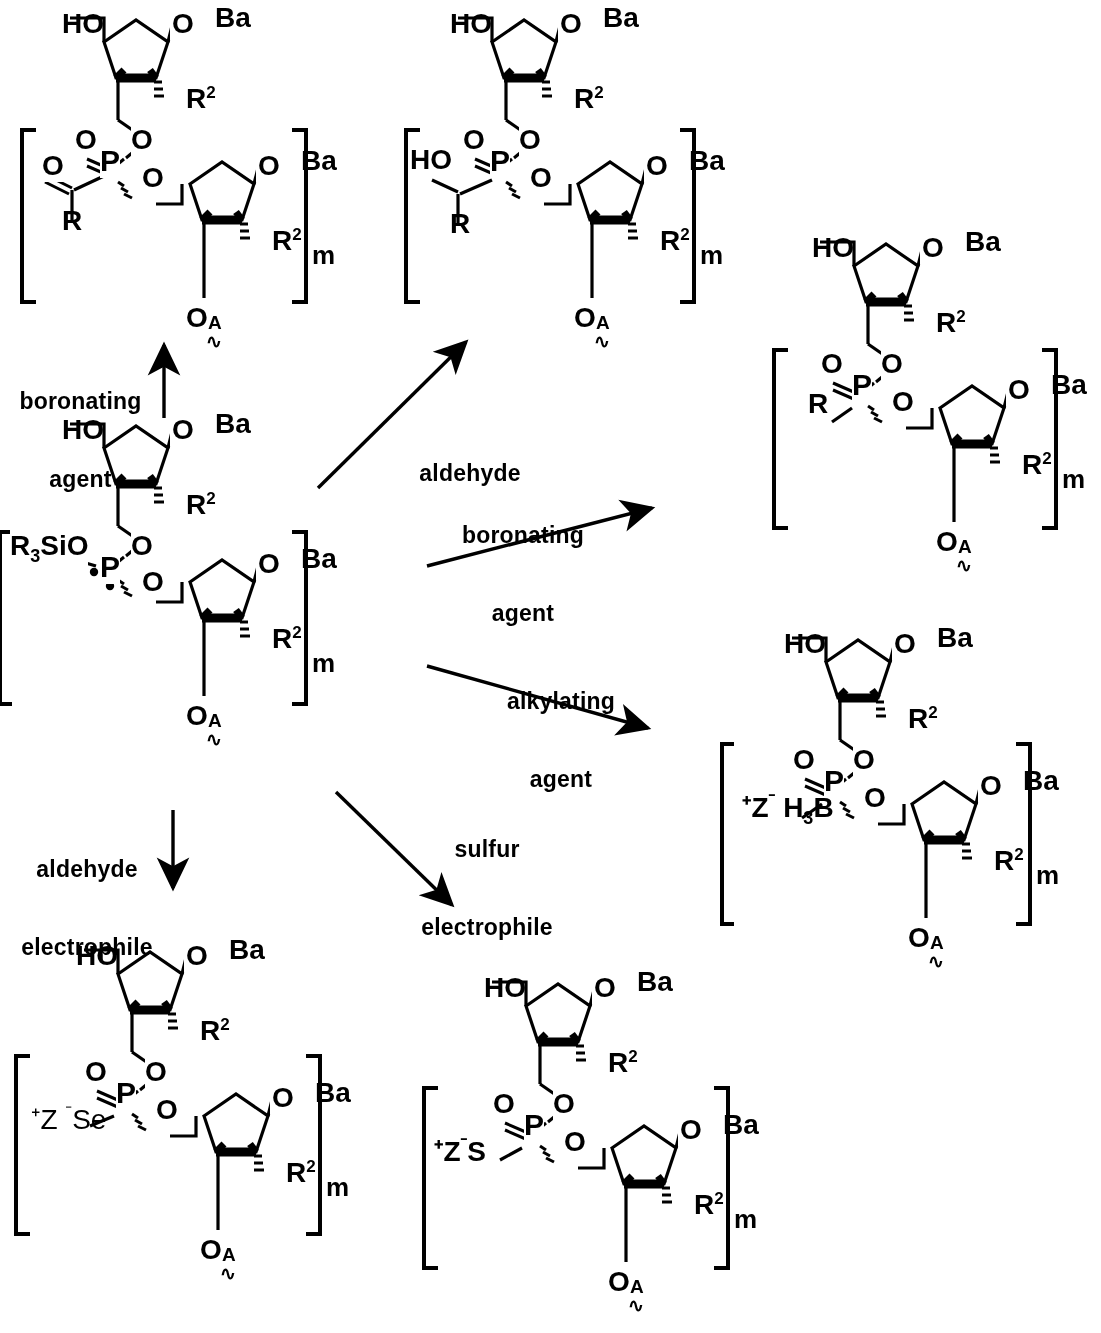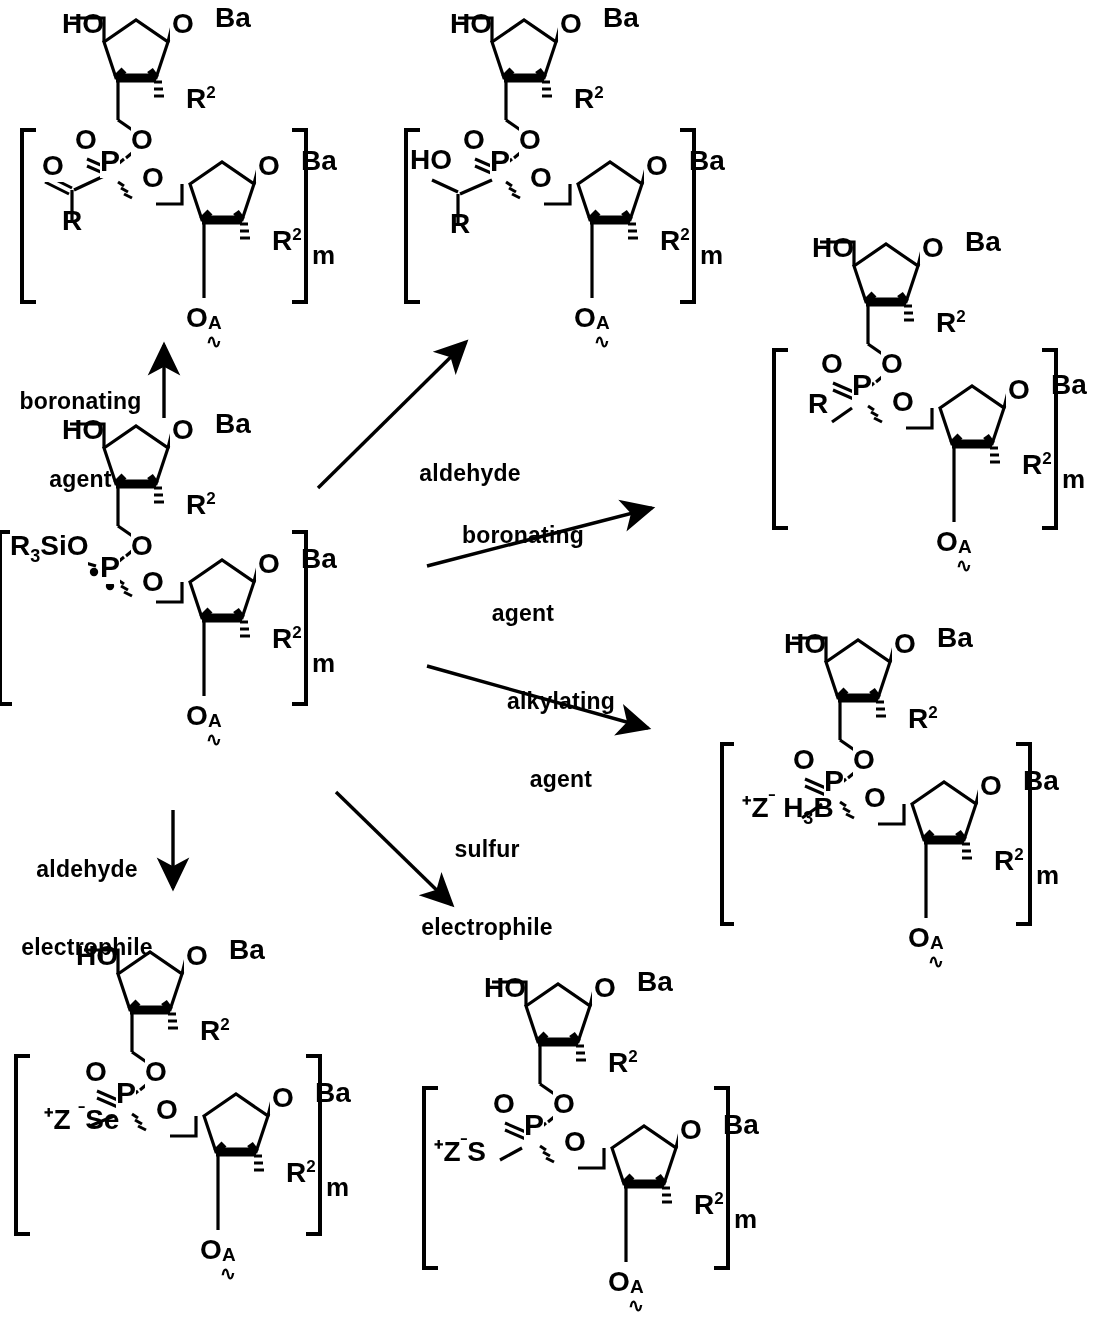--- a/index.html
+++ b/index.html
@@ -397,21 +397,21 @@
 <div style="position:absolute;left:928px;top:950px;font-size:19px;font-weight:bold;">∿</div>
 <div class="atom" style="position:absolute;left:1036px;top:860px;font-size:26px;">m</div>
 
 <div class="atom" style="position:absolute;left:76px;top:940px;font-size:28px;">HO</div>
 <div class="atom" style="position:absolute;left:184px;top:940px;font-size:28px;background:#fff;padding:0 2px;">O</div>
 <div class="atom" style="position:absolute;left:229px;top:934px;font-size:28px;">Ba</div>
 <div style="position:absolute;left:200px;top:1015px;font-size:28px;font-weight:bold;"><span>R</span><sup style="font-size:17px;">2</sup></div>
 <div class="atom" style="position:absolute;left:145px;top:1056px;font-size:28px;background:#fff;">O</div>
 <div class="atom" style="position:absolute;left:85px;top:1056px;font-size:28px;background:#fff;">O</div>
 <div class="atom" style="position:absolute;left:116px;top:1076px;font-size:30px;background:#fff;">P</div>
-<div style="position:absolute;left:44px;top:1098px;font-size:28px;font-weight:bold;white-space:nowrap;">
+<div style="position:absolute;left:31px;top:1098px;font-size:28px;font-weight:normal;white-space:nowrap;">
   <span>⁺Z</span>&nbsp;<sup style="font-size:20px;">⁻</sup><span>Se</span>
 </div>
 <div class="atom" style="position:absolute;left:156px;top:1094px;font-size:28px;background:#fff;">O</div>
 <div class="atom" style="position:absolute;left:270px;top:1082px;font-size:28px;background:#fff;padding:0 2px;">O</div>
 <div class="atom" style="position:absolute;left:315px;top:1077px;font-size:28px;">Ba</div>
 <div style="position:absolute;left:286px;top:1157px;font-size:28px;font-weight:bold;"><span>R</span><sup style="font-size:17px;">2</sup></div>
 <div class="atom" style="position:absolute;left:200px;top:1234px;font-size:28px;">O</div>
 <div class="atom" style="position:absolute;left:222px;top:1244px;font-size:19px;">A</div>
 <div style="position:absolute;left:220px;top:1262px;font-size:19px;font-weight:bold;">∿</div>
 <div class="atom" style="position:absolute;left:326px;top:1172px;font-size:26px;">m</div>

